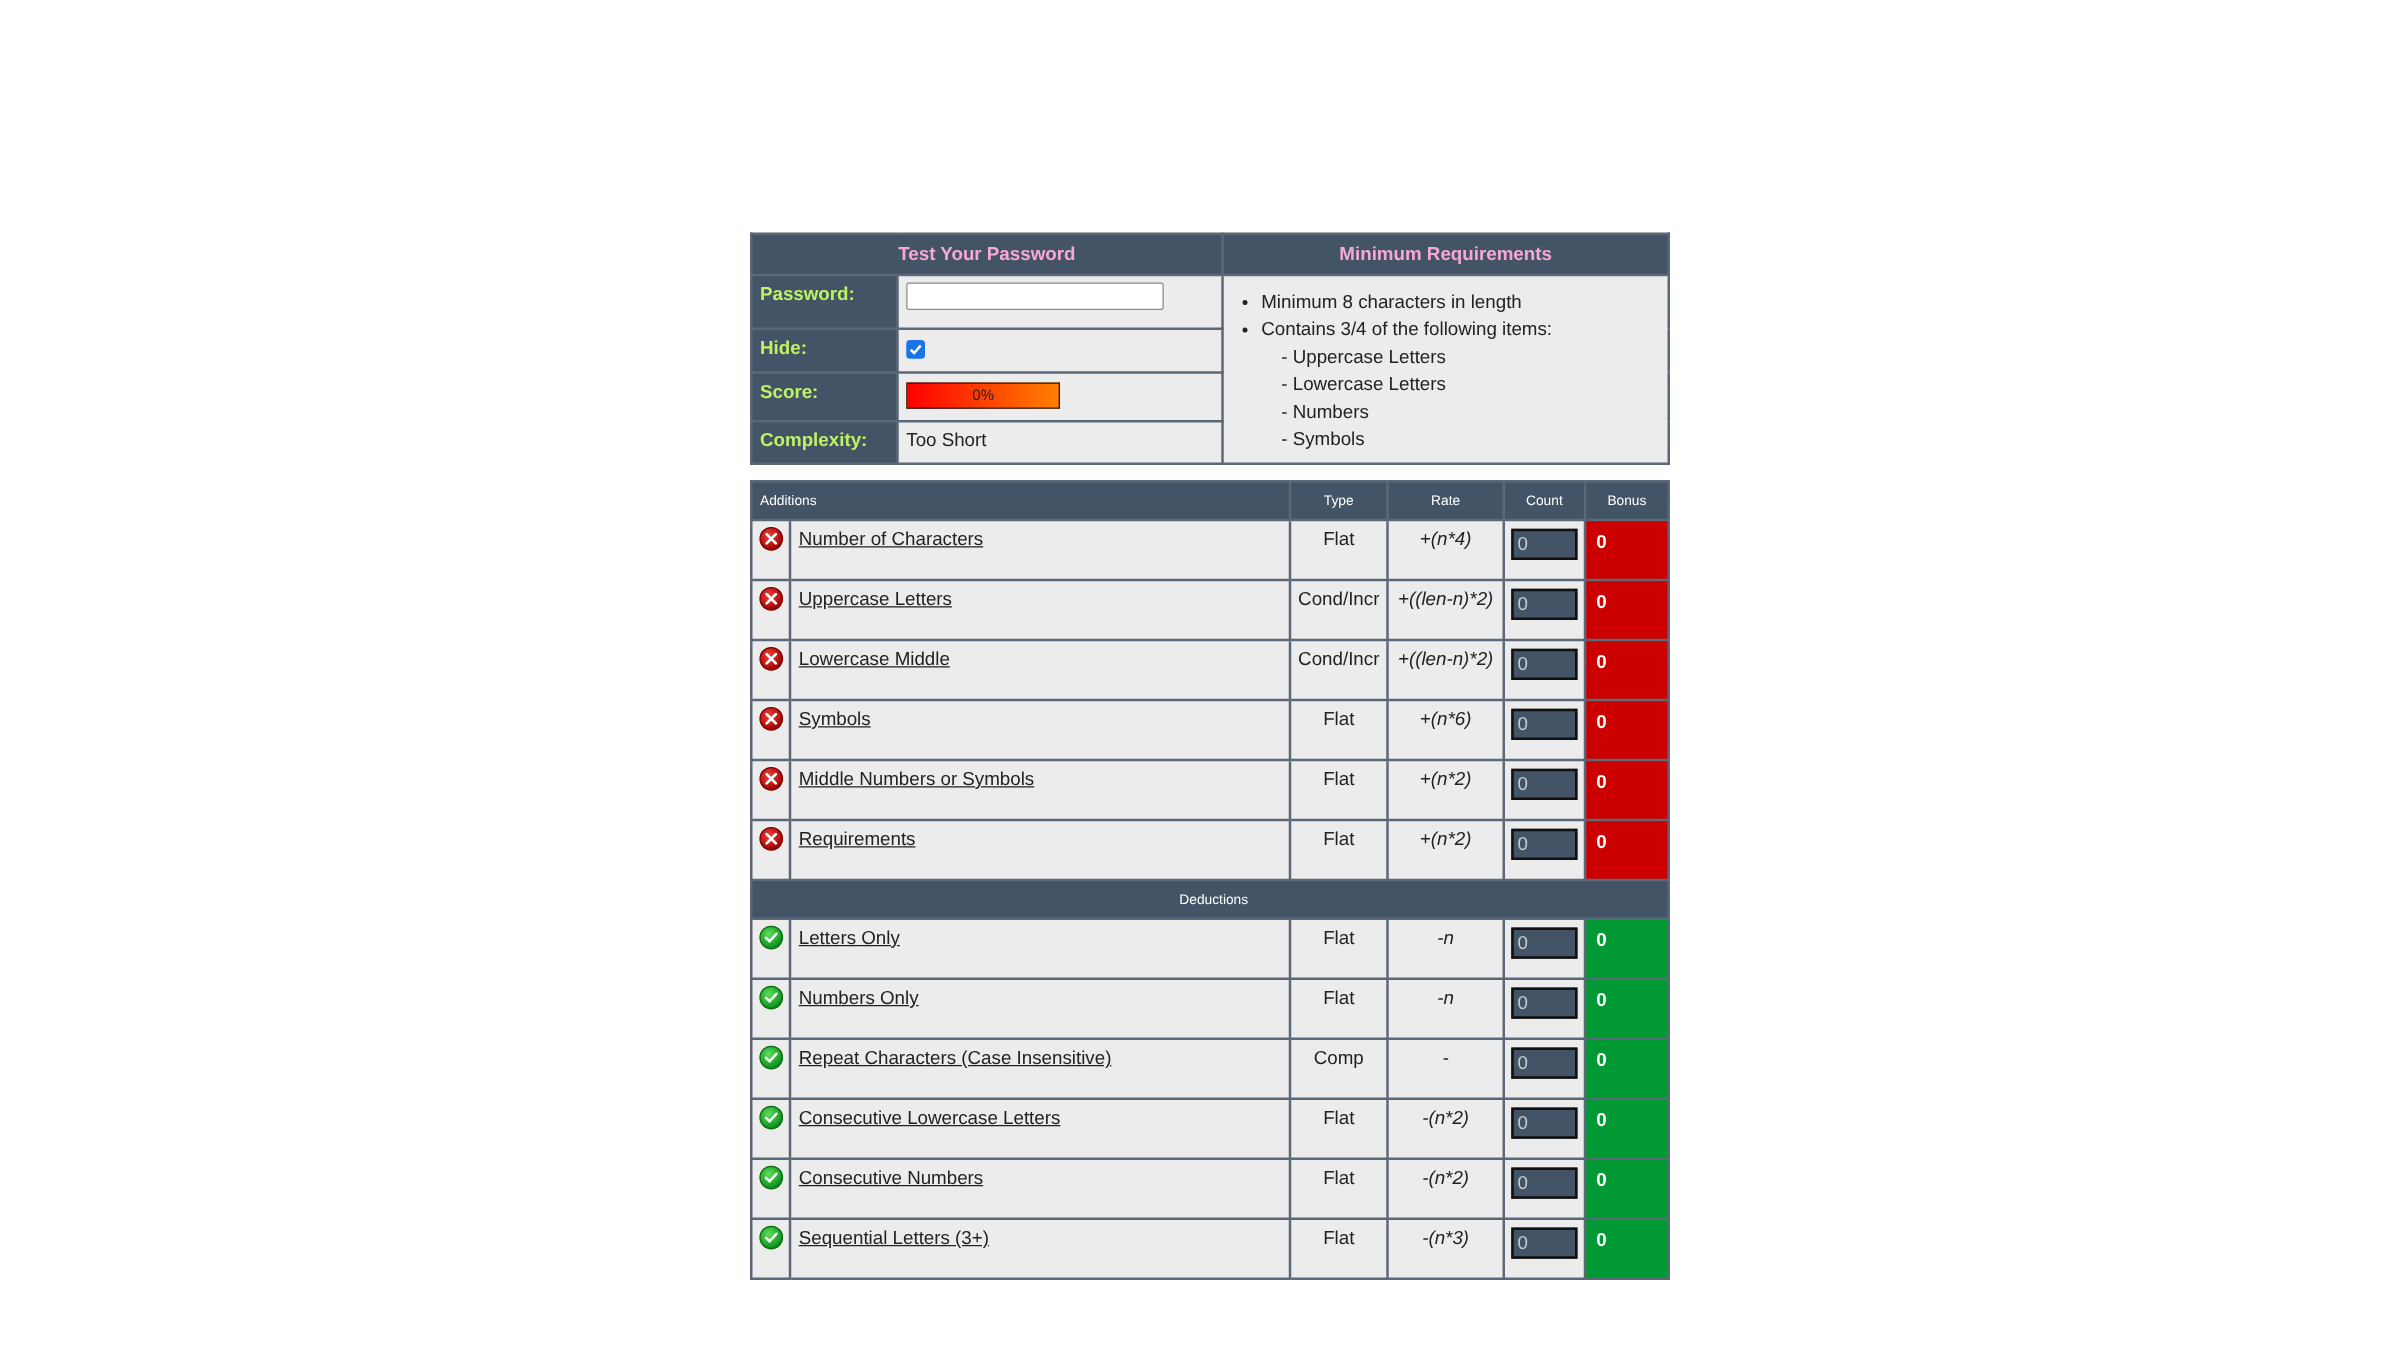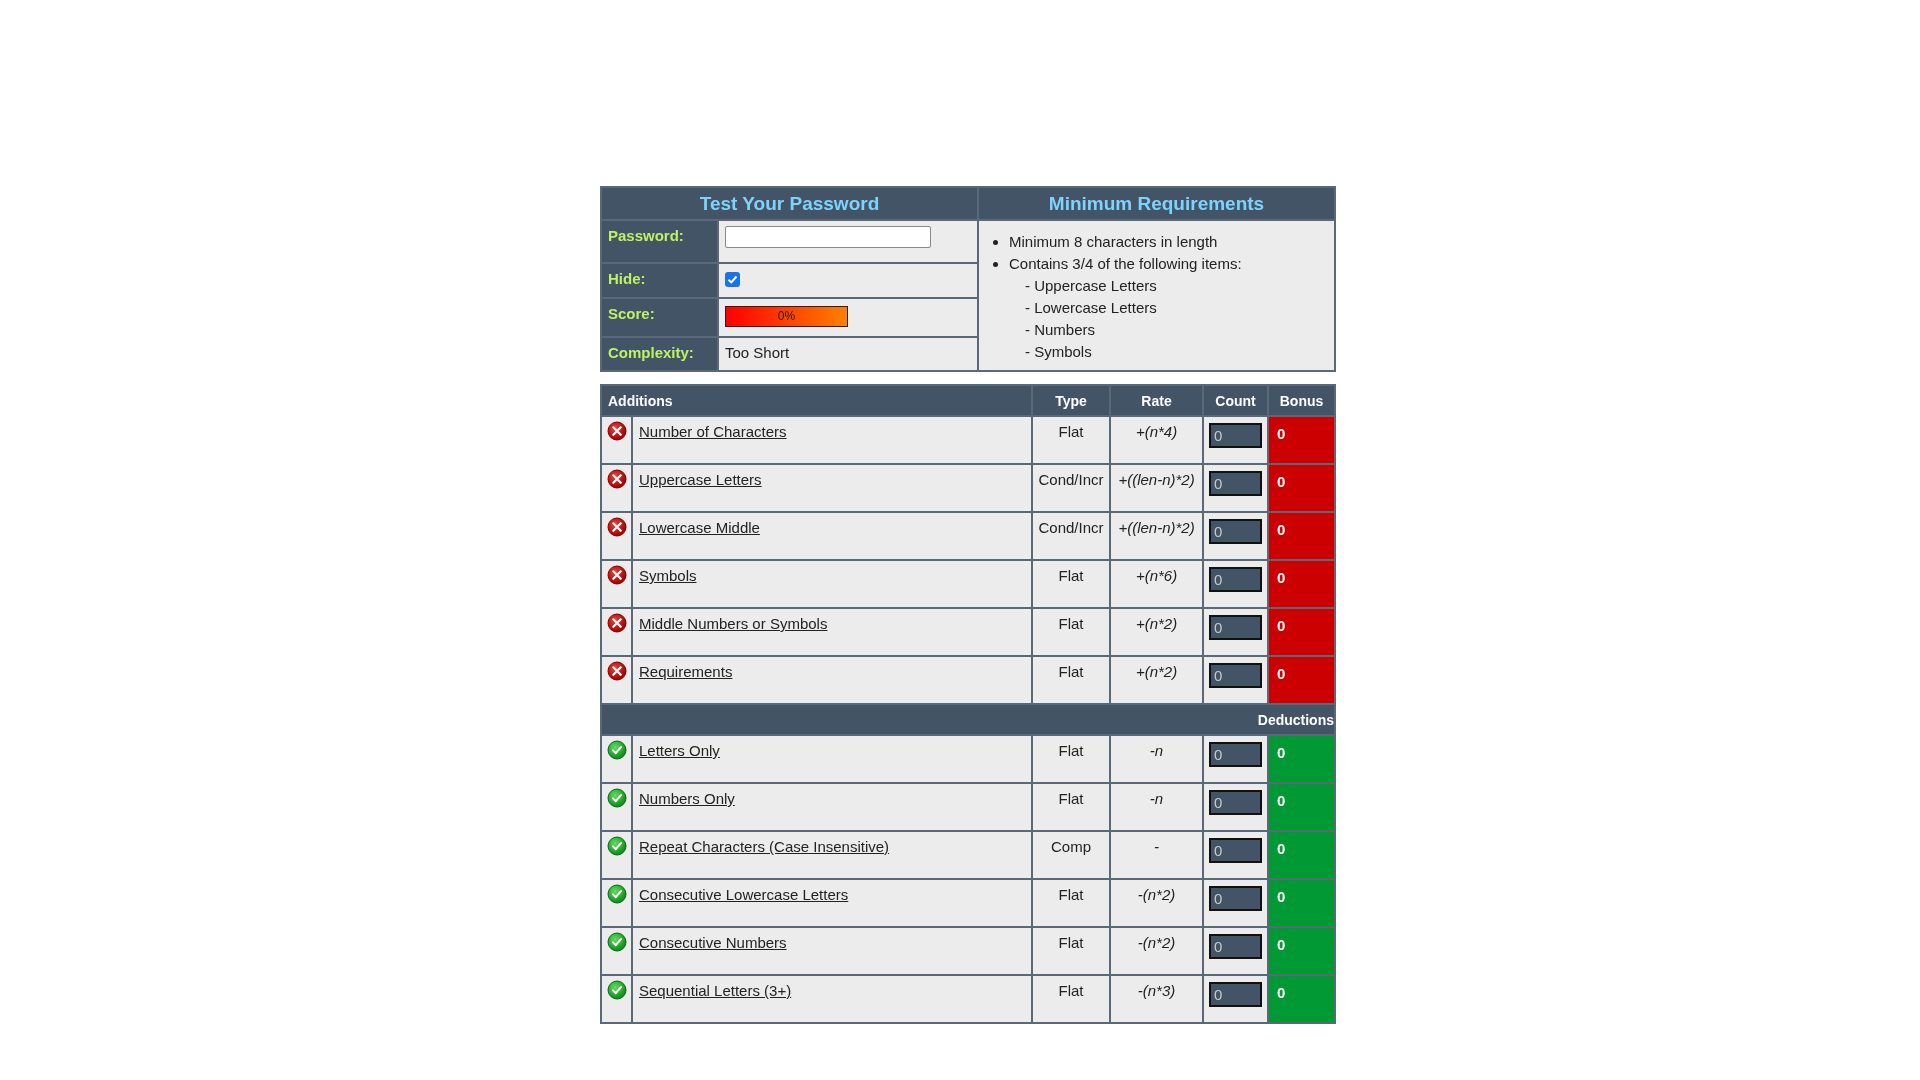--- a/index.html
+++ b/index.html
@@ -4,43 +4,43 @@
 <style>
   html, body { margin: 0; padding: 0; background: #ffffff; }
   body { width: 1920px; height: 1080px; overflow: hidden; position: relative;
          font-family: "Liberation Sans", sans-serif; font-size: 15px; color: #222; }
 
   table { border-collapse: collapse; position: absolute; left: 600px; width: 734px; table-layout: fixed; }
   td, th { border: 2px solid #5a6878; padding: 0; vertical-align: top; }
 
   
   #top-table { top: 186px; }
-  #top-table th { background: #435466; color: #7dd3fc; font-weight: bold; height: 31px;
-                  text-align: center; vertical-align: middle; font-size: 19px; }
+  #top-table th { background: #435466; color: #f9a8d4; font-weight: bold; height: 31px;
+                  text-align: center; vertical-align: middle; font-size: 15px; }
   #top-table td.lbl { background: #435466; color: #bef264; font-weight: bold; padding: 6px 6px 0 6px; }
   #top-table td.val { background: #ececec; padding: 6px 6px 0 6px; }
   #top-table td.req { background: #ececec; vertical-align: top; }
   .pw-input { width: 206px; height: 22px; border: 1px solid #8a8a8a; border-radius: 2px;
               background: #fff; box-sizing: border-box; margin-top: 0; }
   .hide-cb { width: 15px; height: 15px; border-radius: 3px; background: #1a73e8; display: inline-block;
              position: relative; margin-top: 0; }
   .hide-cb svg { position: absolute; left: 2px; top: 2px; }
   .score-bar { width: 123px; height: 21px; border: 1px solid #222; box-sizing: border-box;
                background: linear-gradient(to right, #ff0000, #ff8000); text-align: center;
                font-size: 12px; line-height: 19px; color: #222; }
   .req-list { margin: 10px 0 0 0; padding-left: 30px; line-height: 22px; font-size: 15px; }
   .req-list li { list-style: disc; }
   .req-sub { display: block; margin-left: 16px; }
 
   
   #score-table { top: 384px; }
-  #score-table .hdr th, #score-table .sect td { background: #435466; color: #fff; font-weight: bold;
-              height: 29px; vertical-align: middle; font-size: 14px; }
+  #score-table .hdr th, #score-table .sect td { background: #435466; color: #fff; font-weight: normal;
+              height: 29px; vertical-align: middle; font-size: 11px; }
   #score-table .hdr th.left { text-align: left; padding-left: 6px; }
-  #score-table .sect td { text-align: right; padding-left: 6px; }
+  #score-table .sect td { text-align: center; padding-left: 6px; }
   #score-table tr.row td { height: 38px; background: #ececec; }
   td.icon-cell { text-align: center; padding-top: 4px; }
   td.name-cell { padding: 6px 6px 0 6px; text-decoration: underline; }
   td.type-cell, td.rate-cell { text-align: center; padding-top: 6px; }
   td.rate-cell { font-style: italic; }
   td.count-cell { padding: 6px 0 0 5px; }
   .count-box { width: 53px; height: 25px; background: #435466; border: 2px solid #111;
                box-sizing: border-box; color: #c8c8c8; font-size: 15px; line-height: 22px; padding-left: 3px; }
   td.bonus-cell { color: #fff; font-weight: bold; padding: 8px 0 0 8px; border-left-color: #5a6878; }
   td.bonus-red { background: #cc0000 !important; }

